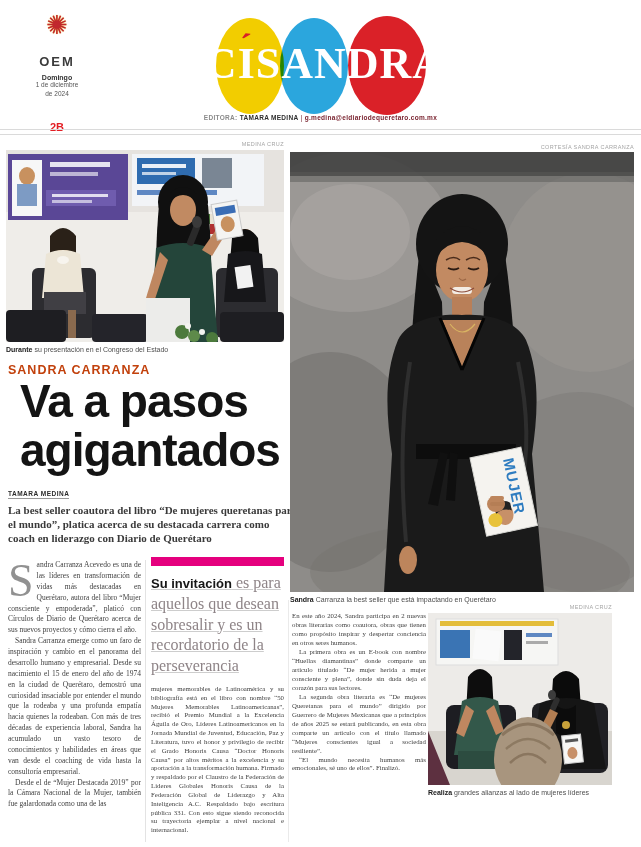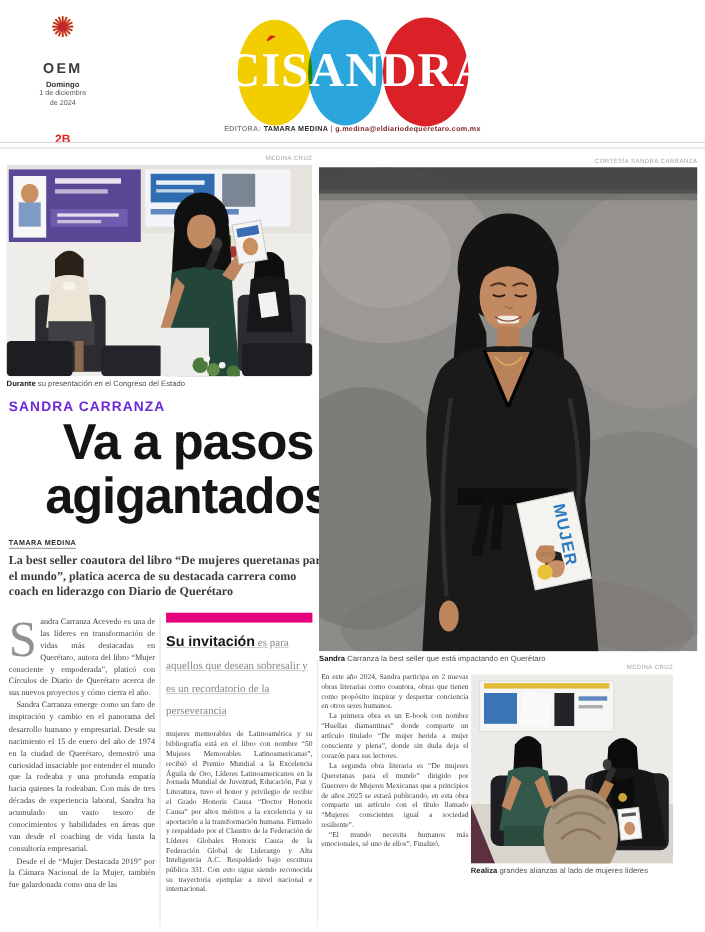--- a/index.html
+++ b/index.html
@@ -42,23 +42,23 @@
   .credit-right{left:400px;top:144px;width:234px;text-align:right;}
   .credit-bottom{left:478px;top:604px;width:134px;text-align:right;}
   .caption{font-size:7px;line-height:1.25;}
   .caption b{color:#1b1b1b;}
   .caption span{color:#4e4e4e;}
   .caption-left{left:6px;top:346px;width:278px;}
   .caption-main{left:290px;top:596px;width:344px;}
   .caption-bottom{left:428px;top:789px;width:205px;}
 
   
-  .kicker{left:8px;top:363px;font-size:12.5px;font-weight:bold;letter-spacing:1px;color:#6d28d9;}
-  .headline{left:6px;top:377px;width:330px;font-size:46px;line-height:49px;font-weight:bold;
-    letter-spacing:-1px;color:#141414;text-align:center;}
+  .kicker{left:8px;top:363px;font-size:12.5px;font-weight:bold;letter-spacing:1px;color:#c2410c;}
+  .headline{left:20px;top:377px;width:330px;font-size:46px;line-height:49px;font-weight:bold;
+    letter-spacing:-1px;color:#141414;}
   .byline{left:8px;top:490px;font-size:6.5px;font-weight:bold;letter-spacing:.5px;color:#2b2b2b;
     border-bottom:1px solid #999;padding-bottom:1px;}
   .lead{left:8px;top:503px;width:290px;font-family:"Liberation Serif",serif;font-weight:bold;
     font-size:11px;line-height:1.28;color:#3a3a3a;}
 
   .bodycol{font-family:"Liberation Serif",serif;text-align:justify;color:#3e3e3e;overflow:hidden;}
   .bodycol p{margin:0;text-indent:7px;}
   .bodycol p.first{text-indent:0;}
   .col1{left:8px;top:560px;width:133px;height:284px;font-size:7.5px;line-height:1.45;}
   .col2{left:151px;top:557px;width:133px;height:288px;}
@@ -66,21 +66,21 @@
   .vr1{left:145px;top:560px;height:282px;border-left:1px solid #e3e3e3;}
   .vr2{left:288px;top:600px;height:242px;border-left:1px solid #eaeaea;}
 
   .dropcap{float:left;font-family:"Liberation Serif",serif;font-size:46px;line-height:.82;
     color:#919191;margin:2px 3px 0 0;}
 
   .magenta-bar{width:133px;height:9px;background:#e5007e;margin-bottom:7px;}
   .quote{line-height:1.3;text-decoration:underline;text-decoration-color:#cdcdcd;
     -webkit-text-decoration-color:#cdcdcd;margin-bottom:8px;}
   .q-lead{font-size:13px;font-weight:bold;color:#161616;font-family:"Liberation Sans",sans-serif;}
-  .q-rest{font-size:10px;color:#8e8487;font-family:"Liberation Serif",serif;}
+  .q-rest{font-size:16px;color:#8e8487;font-family:"Liberation Serif",serif;}
   .col2-body{font-family:"Liberation Serif",serif;font-size:6.8px;line-height:1.3;
     text-align:justify;color:#3e3e3e;}
 
   
   .photo{display:block;}
   .photo-left{left:6px;top:150px;}
   .photo-main{left:290px;top:152px;}
   .photo-bottom{left:428px;top:613px;}
 </style>
 </head>

